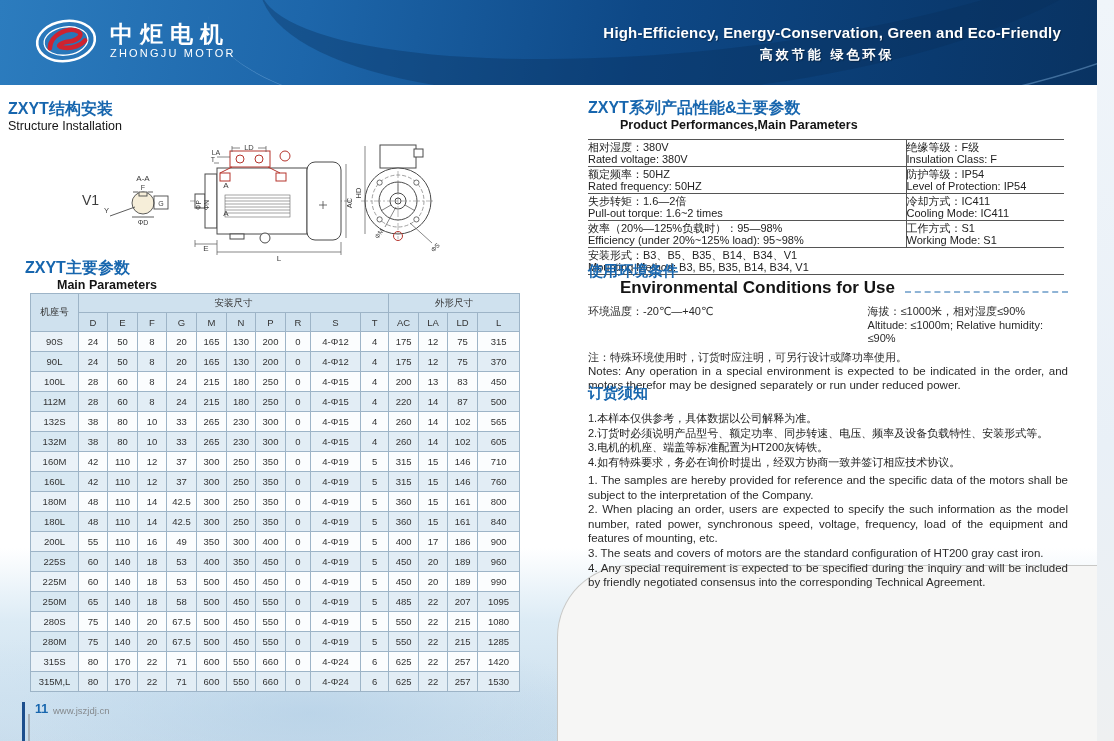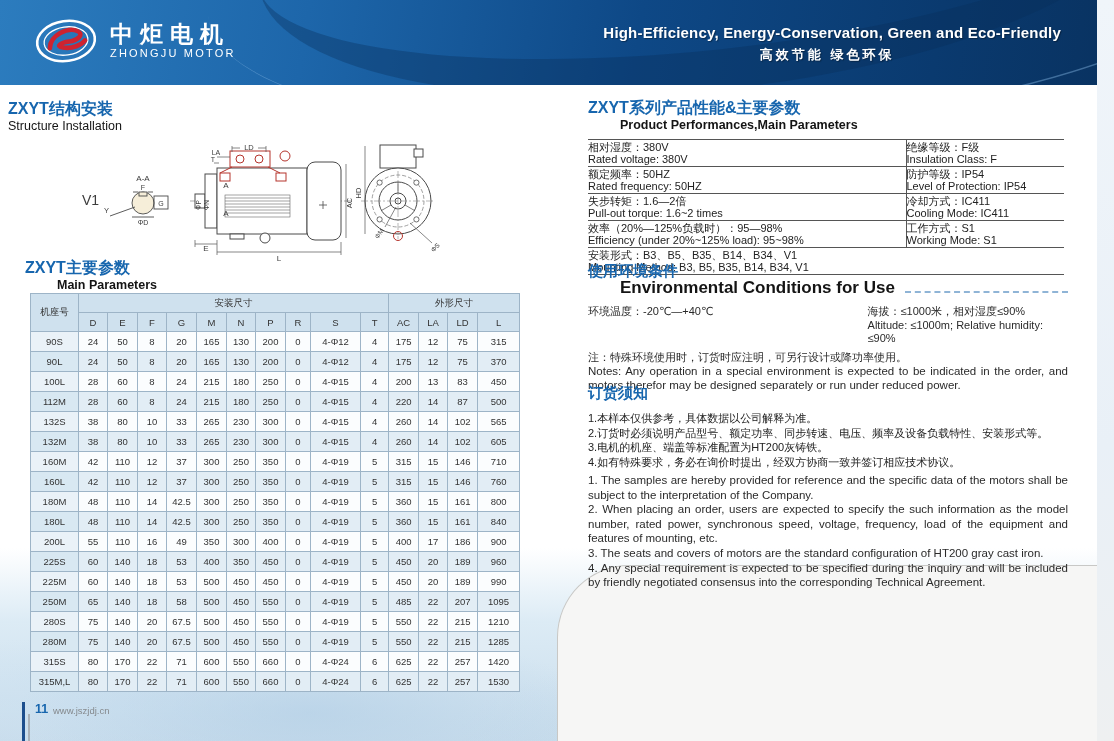--- a/index.html
+++ b/index.html
@@ -540,21 +540,21 @@
           <td>67.5</td>
           <td>500</td>
           <td>450</td>
           <td>550</td>
           <td>0</td>
           <td>4-Φ19</td>
           <td>5</td>
           <td>550</td>
           <td>22</td>
           <td>215</td>
-          <td>1210</td>
+          <td>1080</td>
         </tr>
         <tr>
           <td>280M</td>
           <td>75</td>
           <td>140</td>
           <td>20</td>
           <td>67.5</td>
           <td>500</td>
           <td>450</td>
           <td>550</td>

